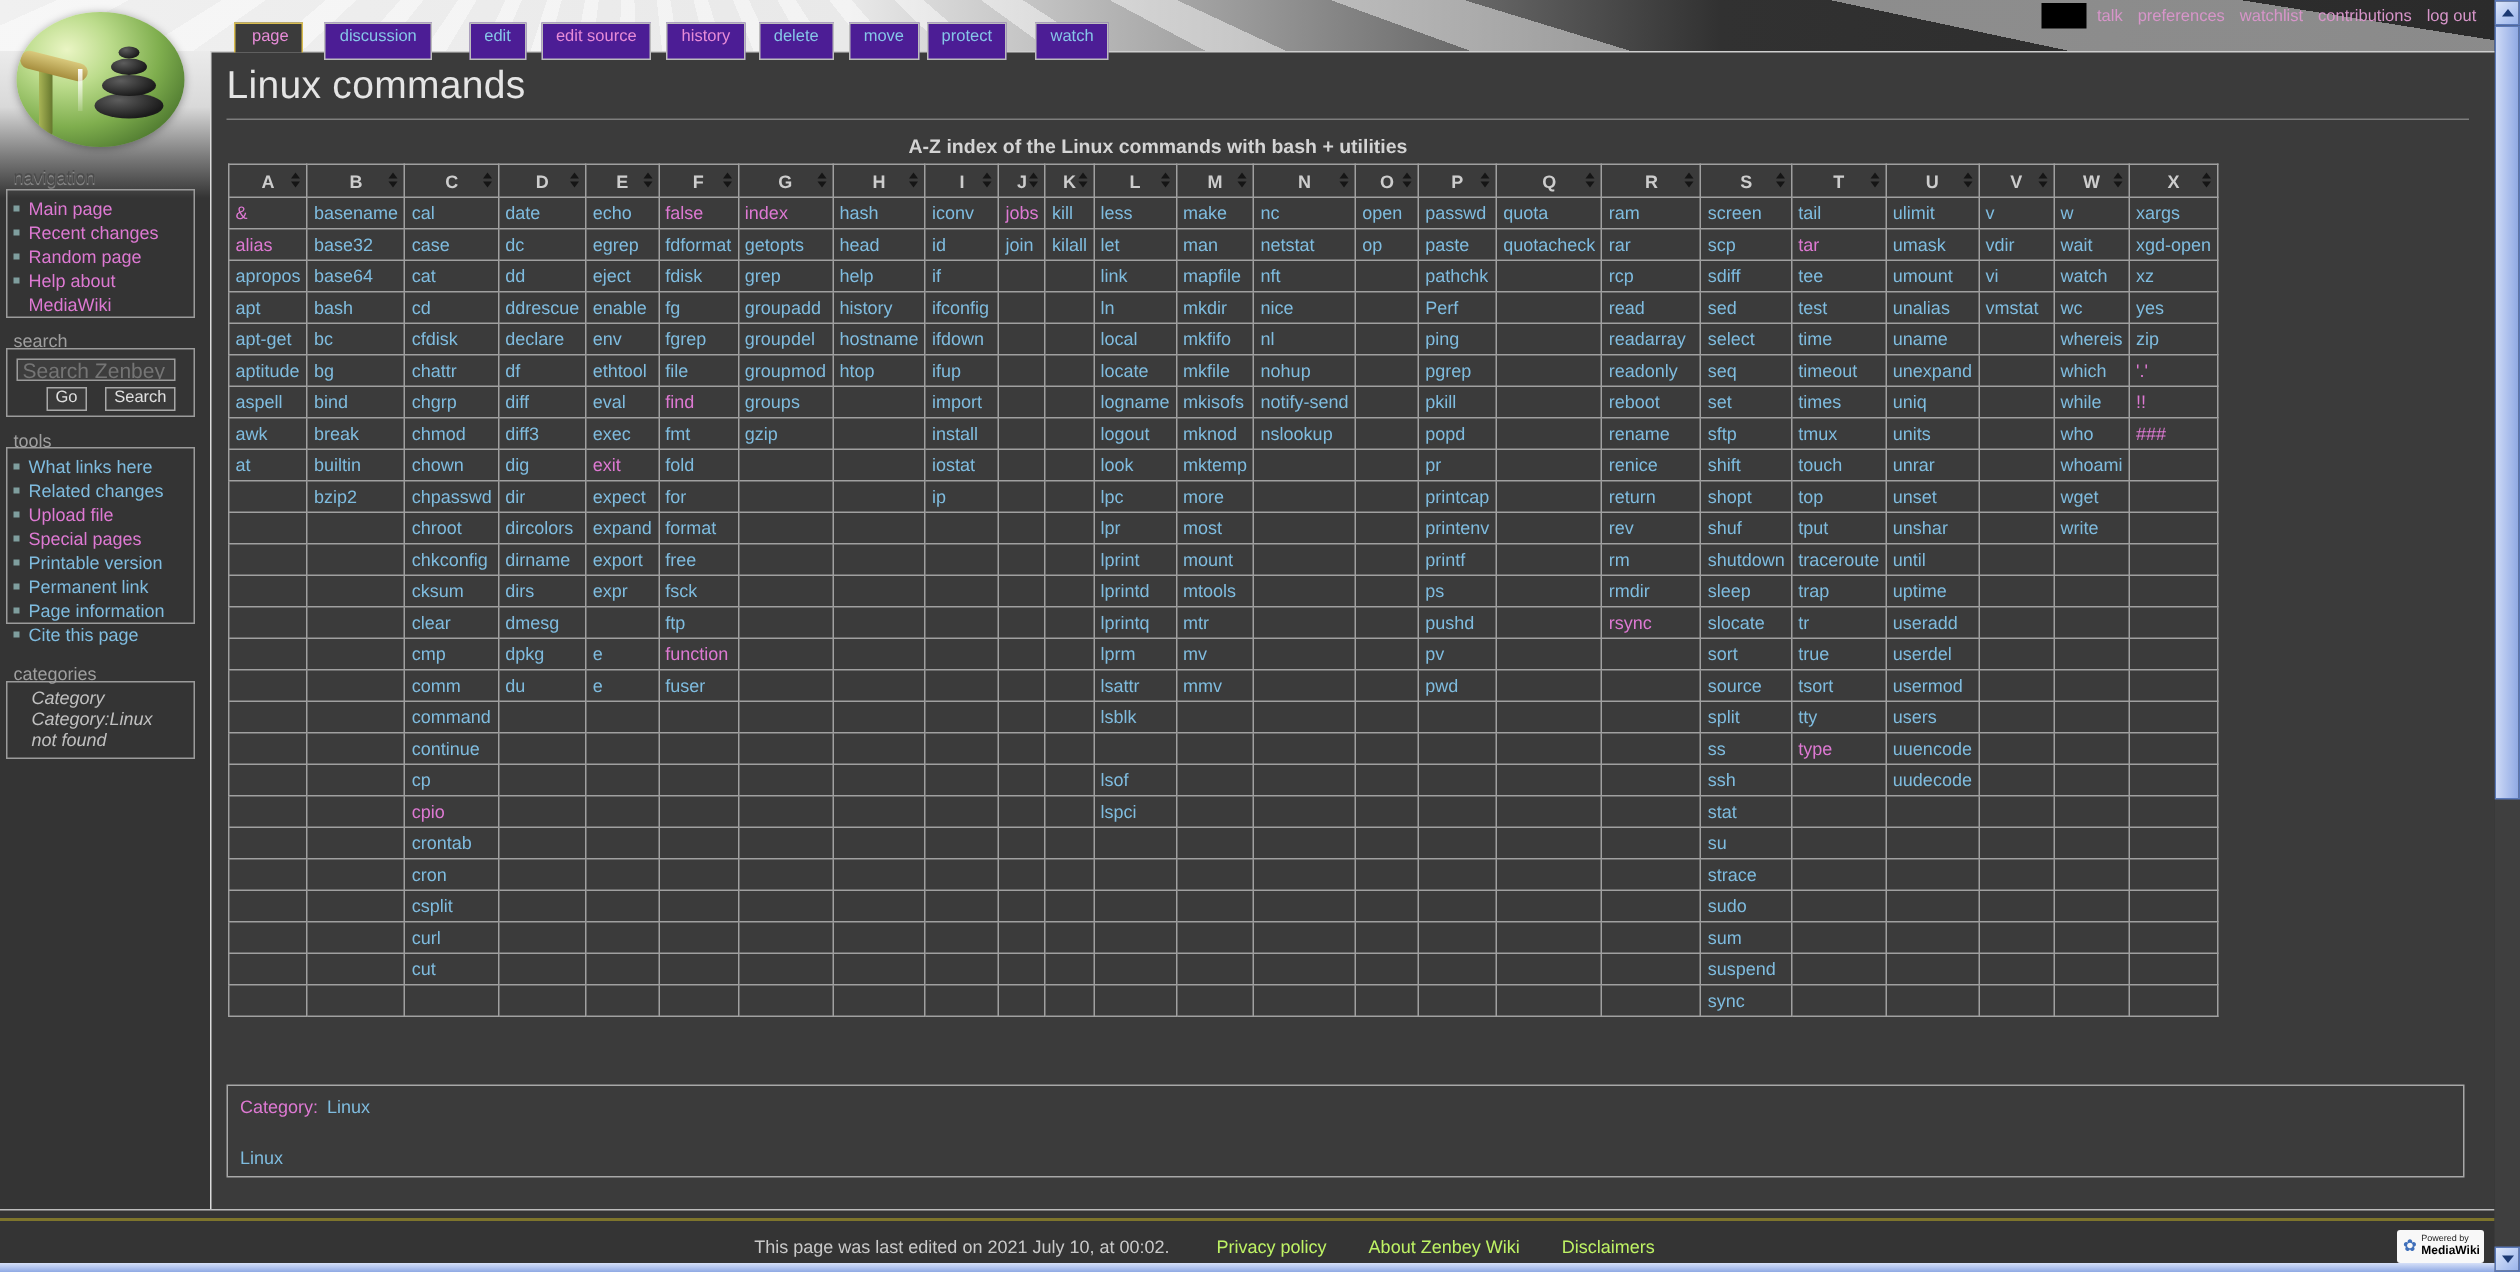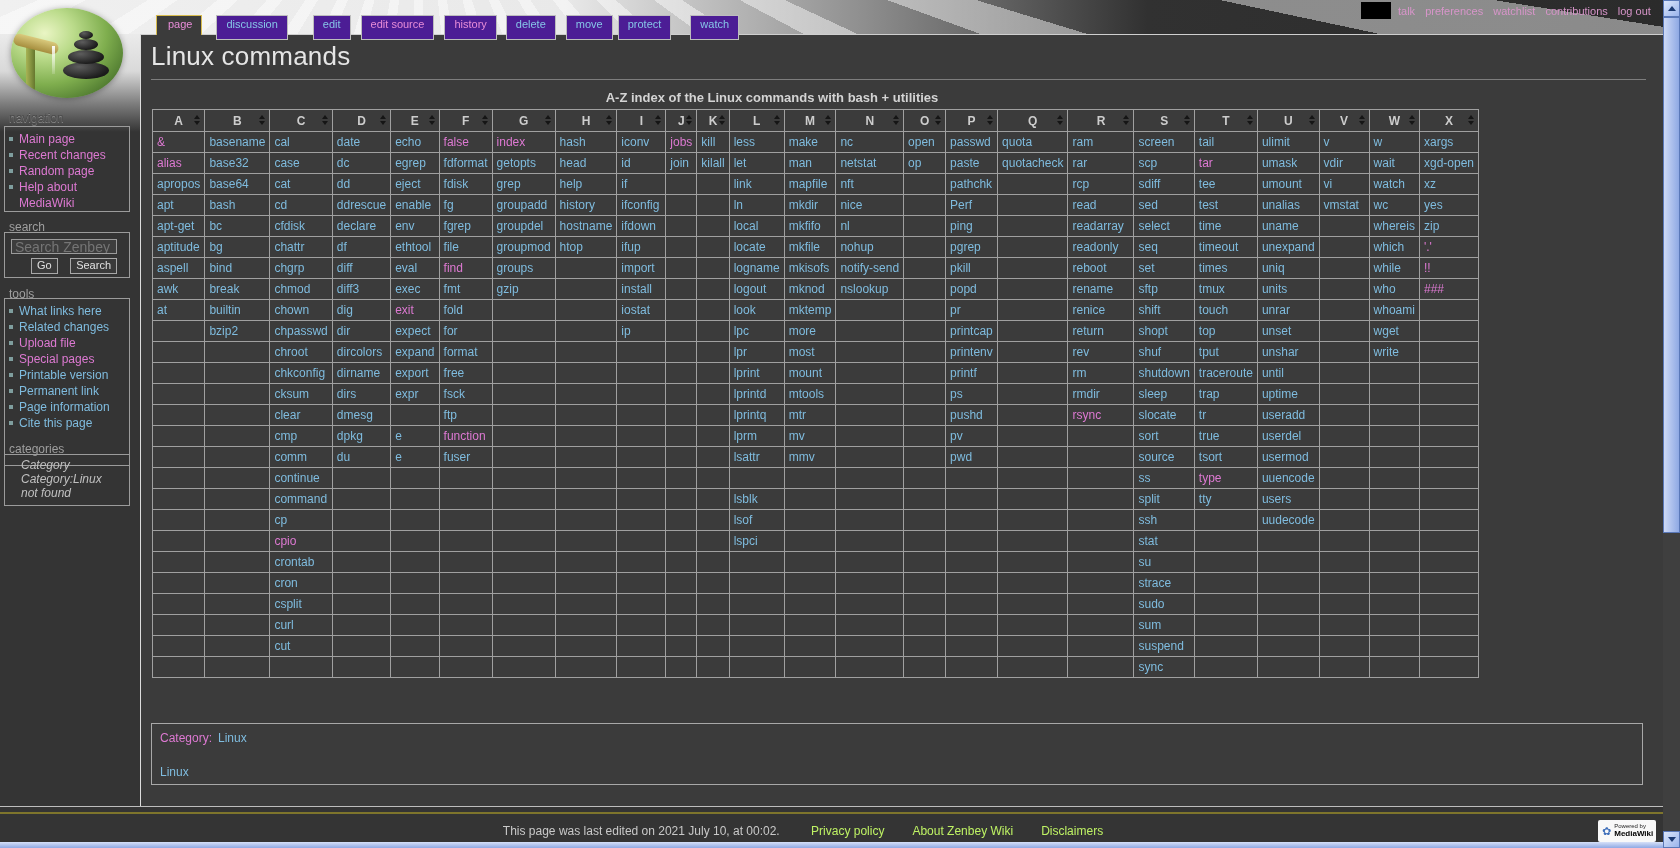--- a/index.html
+++ b/index.html
@@ -44,21 +44,21 @@
 
   
   .sb-h{position:absolute;left:9px;font-size:12px;color:#9f9f9f;z-index:2;}
   .nav-h{top:111px;color:#4b4b4b;text-shadow:0 1px 0 rgba(255,255,255,0.3);}
   .search-h{top:220px;}
   .tools-h{top:287px;}
   .cats-h{top:442px;}
   .sb-box{position:absolute;left:4px;width:126px;border:1px solid #9b9b9b;z-index:2;}
   .nav-box{top:126px;height:86px;}
   .search-sec{top:232px;height:46px;}
-  .tools-box{top:298px;height:168px;}
+  .tools-box{top:298px;height:118px;}
   .cats-box{top:454px;height:52px;padding:3px 16px;}
   .sb-box ul{margin:4px 0;padding:0;list-style:none;font-size:12px;line-height:16px;}
   .sb-box li{position:relative;padding:0 4px 0 14px;cursor:pointer;}
   .sb-box li::before{content:"";position:absolute;left:4px;top:6px;width:4px;height:4px;background:#7f9e9e;}
   .search-input{display:block;margin:6px 0 0 6px;width:106px;height:15px;background:#3d3d3d;
     border:1px solid #9b9b9b;color:#a8a8a8;font-size:14px;padding:0 3px;}
   .sbtns{margin:1px 0 0 26px;}
   .sbtns button{background:#3a3a3a;border:1px solid #a8a8a8;color:#e0e0e0;font-size:11px;height:16px;padding:0 5px;line-height:13px;cursor:pointer;}
   .sbtns .srch{margin-left:8px;}
   .catline{font-style:italic;color:#c0c0c0;font-size:12px;line-height:14px;}
@@ -733,65 +733,65 @@
             <td><span class="lb">source</span></td>
             <td><span class="lb">tsort</span></td>
             <td><span class="lb">usermod</span></td>
             <td></td>
             <td></td>
             <td></td>
           </tr>
           <tr>
             <td></td>
             <td></td>
+            <td><span class="lb">command</span></td>
+            <td></td>
+            <td></td>
+            <td></td>
+            <td></td>
+            <td></td>
+            <td></td>
+            <td></td>
+            <td></td>
+            <td><span class="lb">lsblk</span></td>
+            <td></td>
+            <td></td>
+            <td></td>
+            <td></td>
+            <td></td>
+            <td></td>
+            <td><span class="lb">split</span></td>
+            <td><span class="lb">tty</span></td>
+            <td><span class="lb">users</span></td>
+            <td></td>
+            <td></td>
+            <td></td>
+          </tr>
+          <tr>
+            <td></td>
+            <td></td>
             <td><span class="lb">continue</span></td>
             <td></td>
             <td></td>
             <td></td>
             <td></td>
             <td></td>
             <td></td>
             <td></td>
             <td></td>
             <td></td>
             <td></td>
             <td></td>
             <td></td>
             <td></td>
             <td></td>
             <td></td>
             <td><span class="lb">ss</span></td>
             <td><span class="lp">type</span></td>
             <td><span class="lb">uuencode</span></td>
-            <td></td>
-            <td></td>
-            <td></td>
-          </tr>
-          <tr>
-            <td></td>
-            <td></td>
-            <td><span class="lb">command</span></td>
-            <td></td>
-            <td></td>
-            <td></td>
-            <td></td>
-            <td></td>
-            <td></td>
-            <td></td>
-            <td></td>
-            <td><span class="lb">lsblk</span></td>
-            <td></td>
-            <td></td>
-            <td></td>
-            <td></td>
-            <td></td>
-            <td></td>
-            <td><span class="lb">split</span></td>
-            <td><span class="lb">tty</span></td>
-            <td><span class="lb">users</span></td>
             <td></td>
             <td></td>
             <td></td>
           </tr>
           <tr>
             <td></td>
             <td></td>
             <td><span class="lb">cp</span></td>
             <td></td>
             <td></td>

